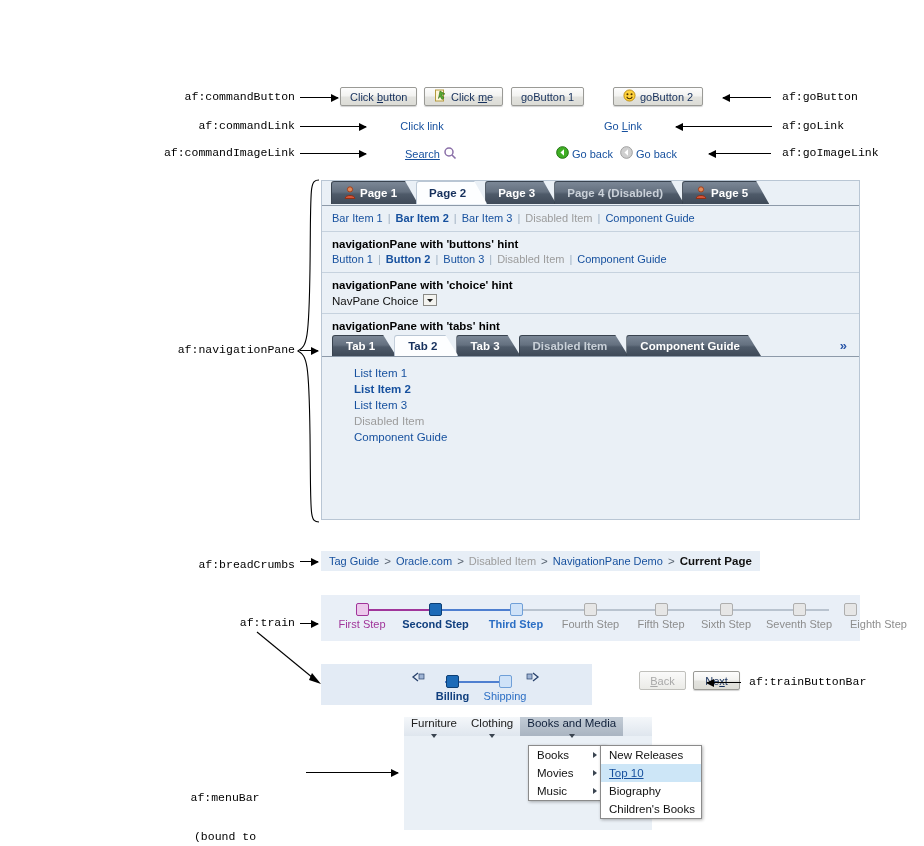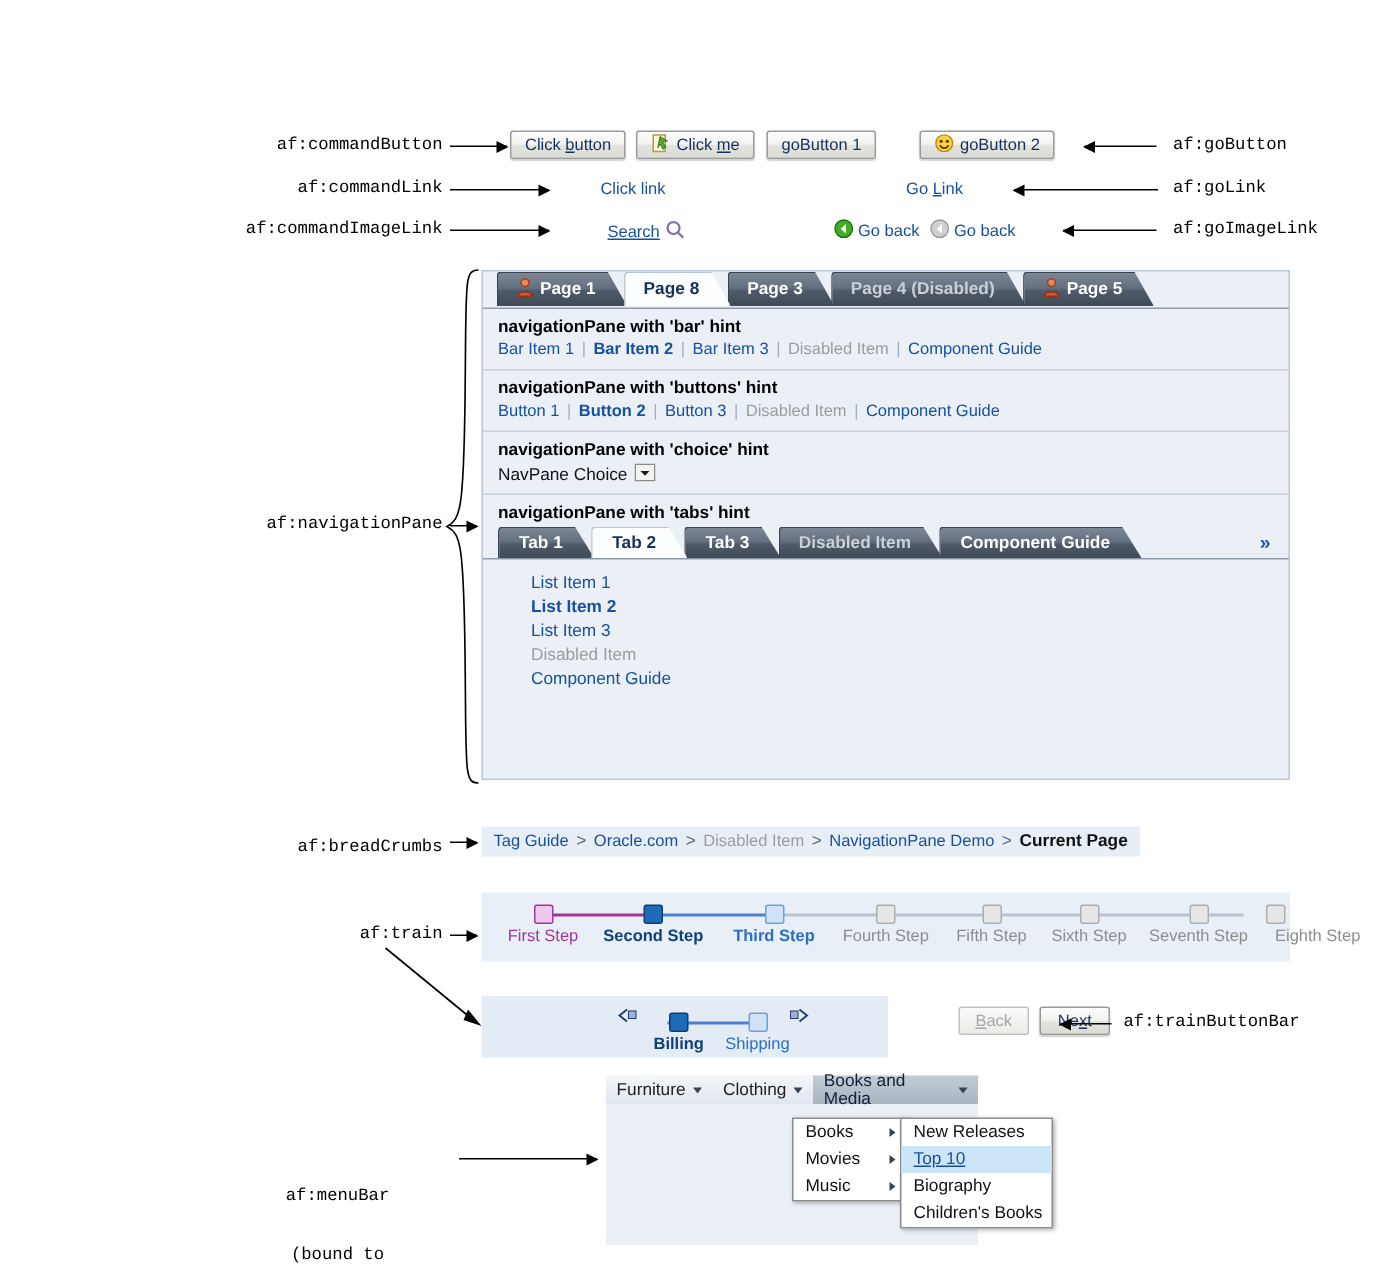--- a/index.html
+++ b/index.html
@@ -99,21 +99,21 @@
   .node{
     width:13px;height:13px;margin:8px auto 2px;box-sizing:border-box;
     border-radius:2px;
   }
   .slabel{font-size:11px;white-space:nowrap;}
   #train2{left:321px;top:664px;width:271px;height:41px;background:#e3ebf5;}
   
   #menuarea{left:404px;top:717px;width:248px;height:113px;background:#eaf0f6;}
   .mbar{display:flex;height:19px;align-items:stretch;
     background:linear-gradient(to bottom,#f4f7fa,#dfe6ee);}
-  .mbi{display:flex;align-items:center;gap:5px;padding:0 7px;font-size:11.5px;color:#202020;cursor:default;}
+  .mbi{display:flex;align-items:center;gap:5px;padding:0 7px;font-size:11.5px;color:#202020;cursor:default;flex-direction:column;}
   .mbi.act{background:linear-gradient(to bottom,#c3ccd6,#a9b4c1);color:#10203a;}
   .caret{width:0;height:0;border-left:3.5px solid transparent;border-right:3.5px solid transparent;border-top:4px solid #3a4450;}
   .submenu{position:absolute;background:#ffffff;border:1px solid #8b8b8b;box-shadow:1px 1px 3px rgba(0,0,0,.3);}
   .mi{display:flex;align-items:center;justify-content:space-between;
     gap:14px;padding:3px 8px;font-size:11.5px;color:#111;white-space:nowrap;cursor:default;}
   .mi.hl{background:#cde6f7;}
   .mi.hl span:first-child{color:#16509e;text-decoration:underline;}
   .rcaret{width:0;height:0;border-top:3.5px solid transparent;border-bottom:3.5px solid transparent;border-left:4px solid #3a4450;}
   .clear{clear:both;}
 </style>
@@ -219,41 +219,40 @@
 
   <div class="tabstrip">
     <div class="tab">
       <span class="ico"><svg width="12" height="13" viewBox="0 0 12 13">
             <circle cx="6" cy="3.4" r="2.6" fill="#e08a5a" stroke="#a3401c"></circle>
             <path d="M1.2 12.5 C1.2 8.4 10.8 8.4 10.8 12.5Z" fill="#d4553a" stroke="#8f2f14"></path>
           </svg></span>
       <span>Page 1</span>
     </div>
     <div class="tab sel">
-      <span>Page 8</span>
+      <span>Page 2</span>
     </div>
     <div class="tab">
       <span>Page 3</span>
     </div>
     <div class="tab dis">
       <span>Page 4 (Disabled)</span>
     </div>
     <div class="tab">
       <span class="ico"><svg width="12" height="13" viewBox="0 0 12 13">
             <circle cx="6" cy="3.4" r="2.6" fill="#e08a5a" stroke="#a3401c"></circle>
             <path d="M1.2 12.5 C1.2 8.4 10.8 8.4 10.8 12.5Z" fill="#d4553a" stroke="#8f2f14"></path>
           </svg></span>
       <span>Page 5</span>
     </div>
     <div class="clear"></div>
     <div class="tabline"></div>
   </div>
 
   <div class="sect" style="border-top:none;">
-    <div class="sh">navigationPane with 'bar' hint</div>
     <div>
       <span class="lnk">Bar Item 1</span><span class="sep">|</span><span class="lnk" style="font-weight:bold">Bar Item 2</span><span class="sep">|</span><span class="lnk">Bar Item 3</span><span class="sep">|</span><span class="lnk dis">Disabled Item</span><span class="sep">|</span><span class="lnk">Component Guide</span>
     </div>
   </div>
 
   <div class="sect">
     <div class="sh">navigationPane with 'buttons' hint</div>
     <div>
       <span class="lnk">Button 1</span><span class="sep">|</span><span class="lnk" style="font-weight:bold">Button 2</span><span class="sep">|</span><span class="lnk">Button 3</span><span class="sep">|</span><span class="lnk dis">Disabled Item</span><span class="sep">|</span><span class="lnk">Component Guide</span>
     </div>

